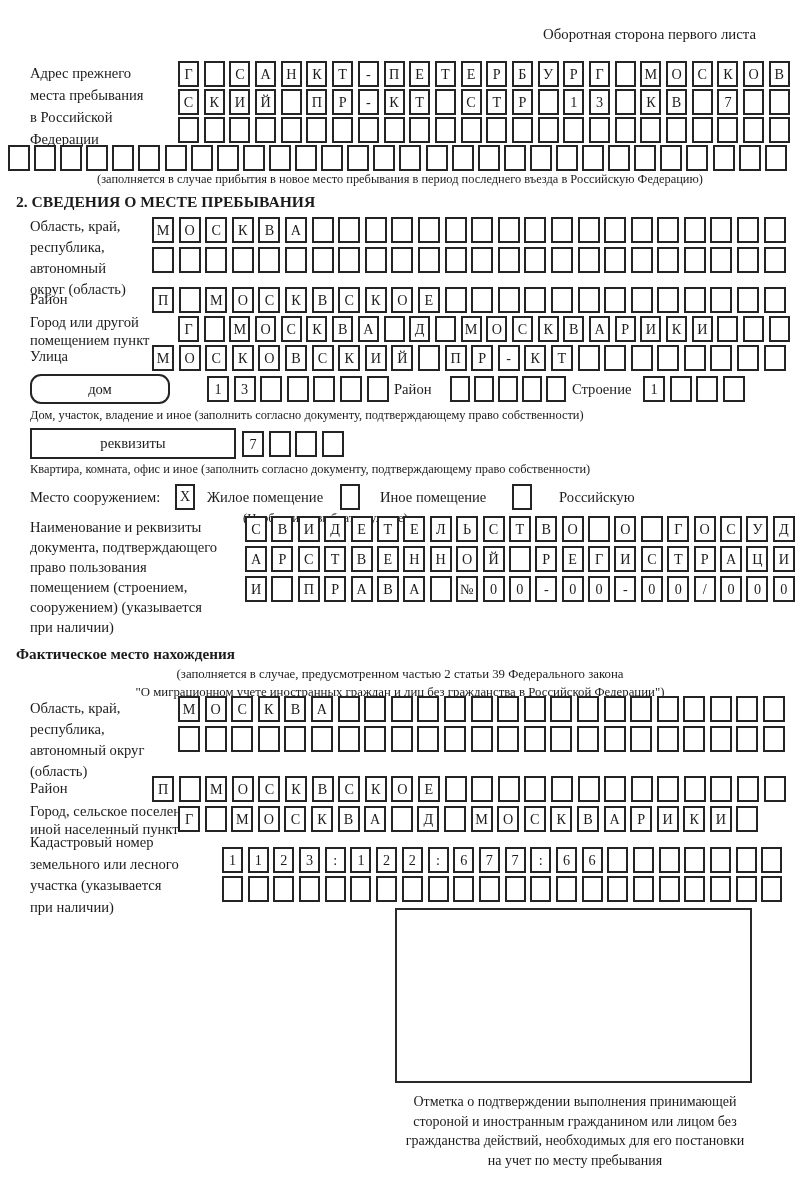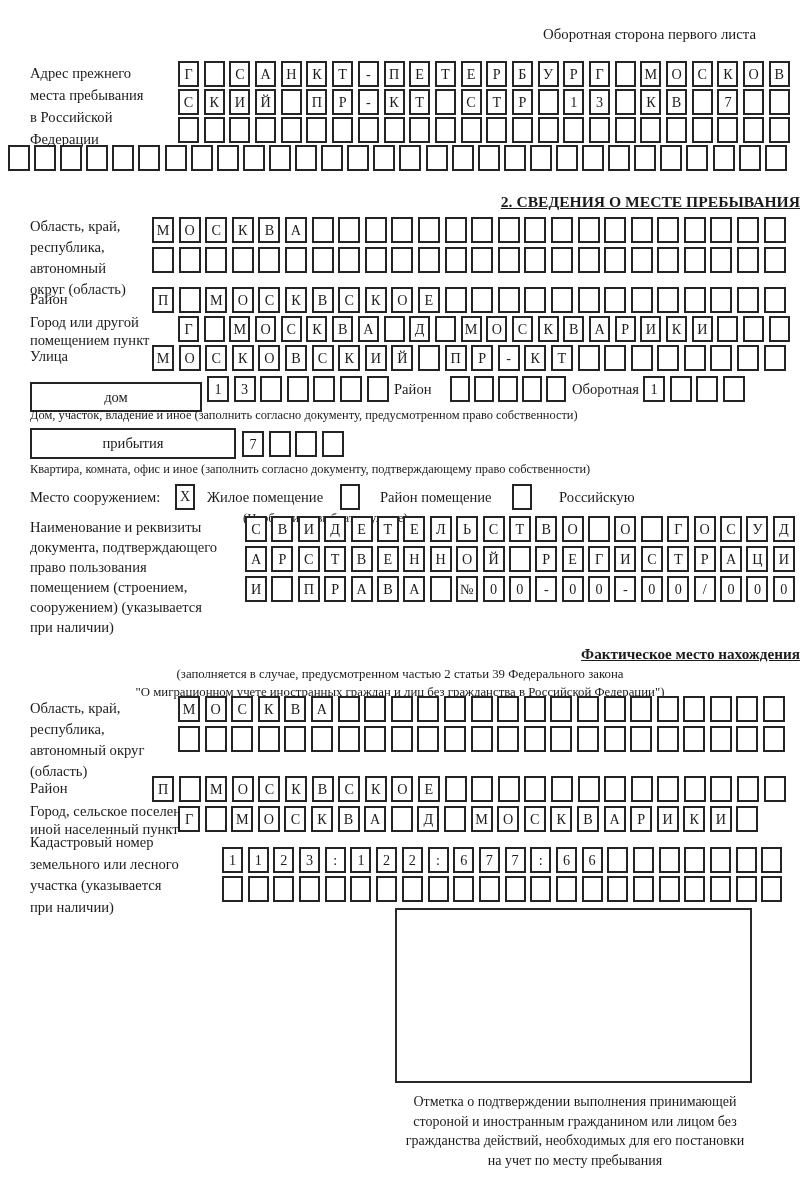--- a/index.html
+++ b/index.html
@@ -7,21 +7,21 @@
     position:relative; width:800px; height:1180px; background:#ffffff;
     font-family:"Liberation Serif","DejaVu Serif",serif; color:#1b1b1b;
     overflow:hidden;
   }
   .lbl { position:absolute; font-size:14.6px; line-height:21px; white-space:pre-line; }
   .lh18 { line-height:18px; }
   .lh20 { line-height:20px; }
   .lh215 { line-height:21.5px; }
   .note { position:absolute; font-size:12.4px; white-space:pre-line; }
   .center { left:0; right:0; text-align:center; }
-  .title { position:absolute; left:16px; right:0; text-align:right; font-weight:700; font-size:15.6px;text-decoration:underline; }
+  .title { position:absolute; left:16px; right:0; text-align:left; font-weight:700; font-size:15.6px; }
   .cells { position:absolute; display:flex; }
   .cell {
     flex:0 0 auto; width:22px; height:26px; margin-right:4.6px;
     border:2px solid #242424; box-sizing:border-box; background:#fff;
     display:flex; align-items:center; justify-content:center;
     font-size:14.2px; line-height:1;
   }
   .sm  .cell { width:21px; margin-right:4.7px; }
   .tight .cell { width:20px; margin-right:4px; }
   .docg .cell { width:22px; margin-right:4.4px; }
@@ -150,20 +150,21 @@
       <span class="cell"></span>
       <span class="cell"></span>
       <span class="cell"></span>
       <span class="cell"></span>
       <span class="cell"></span>
       <span class="cell"></span>
       <span class="cell"></span>
       <span class="cell"></span>
       <span class="cell"></span>
     </div>
+  <div class="note center" style="top:172px;">(заполняется в случае прибытия в новое место пребывания в период последнего въезда в Российскую Федерацию)</div>
 
   <div class="title" style="top:193px;">2. СВЕДЕНИЯ О МЕСТЕ ПРЕБЫВАНИЯ</div>
 
   <div class="lbl" style="left:30px; top:216px;">Область, край,
 республика,
 автономный
 округ (область)</div>
   <div class="cells" style="left:152px; top:217px;">
       <span class="cell">М</span>
       <span class="cell">О</span>
@@ -295,61 +296,61 @@
       <span class="cell"></span>
       <span class="cell"></span>
       <span class="cell"></span>
       <span class="cell"></span>
       <span class="cell"></span>
       <span class="cell"></span>
       <span class="cell"></span>
       <span class="cell"></span>
     </div>
 
-  <div class="labelbox" style="left:30px; top:382px; width:172px; height:30px;">дом</div>
+  <div class="labelbox" style="left:30px; top:374px; width:140px; height:30px;border-radius:11px;">дом</div>
   <div class="cells" style="left:207px; top:376px;">
       <span class="cell">1</span>
       <span class="cell">3</span>
       <span class="cell"></span>
       <span class="cell"></span>
       <span class="cell"></span>
       <span class="cell"></span>
       <span class="cell"></span>
     </div>
   <div class="lbl" style="left:394px; top:379px;">Район</div>
   <div class="cells tight" style="left:450px; top:376px;">
       <span class="cell"></span>
       <span class="cell"></span>
       <span class="cell"></span>
       <span class="cell"></span>
       <span class="cell"></span>
     </div>
-  <div class="lbl" style="left:572px; top:379px;">Оборотная</div>
+  <div class="lbl" style="left:572px; top:379px;">Строение</div>
   <div class="cells" style="left:643px; top:376px;">
       <span class="cell">1</span>
       <span class="cell"></span>
       <span class="cell"></span>
       <span class="cell"></span>
     </div>
-  <div class="note" style="left:30px; top:408px;">Дом, участок, владение и иное (заполнить согласно документу, предусмотренном право собственности)</div>
-
-  <div class="labelbox" style="left:30px; top:428px; width:206px; height:31px;">прибытия</div>
+  <div class="note" style="left:30px; top:408px;">Дом, участок, владение и иное (заполнить согласно документу, подтверждающему право собственности)</div>
+
+  <div class="labelbox" style="left:30px; top:428px; width:206px; height:31px;">реквизиты</div>
   <div class="cells" style="left:242px; top:431px;">
       <span class="cell">7</span>
       <span class="cell"></span>
       <span class="cell"></span>
       <span class="cell"></span>
     </div>
   <div class="note" style="left:30px; top:462px;">Квартира, комната, офис и иное (заполнить согласно документу, подтверждающему право собственности)</div>
 
   <div class="lbl" style="left:30px; top:487px;">Место сооружением:</div>
   <div class="checkbox" style="left:175px; top:484px;">X</div>
   <div class="lbl" style="left:207px; top:487px;">Жилое помещение</div>
   <div class="checkbox" style="left:340px; top:484px;"></div>
-  <div class="lbl" style="left:380px; top:487px;">Район помещение</div>
+  <div class="lbl" style="left:380px; top:487px;">Иное помещение</div>
   <div class="checkbox" style="left:512px; top:484px;"></div>
   <div class="lbl" style="left:559px; top:487px;">Российскую</div>
   <div class="note" style="left:243px; top:511px; font-size:12.6px;">(Необходимо выбрать нужное)</div>
 
   <div class="lbl lh20" style="left:30px; top:517px;">Наименование и реквизиты
 документа, подтверждающего
 право пользования
 помещением (строением,
 сооружением) (указывается
 при наличии)</div>

